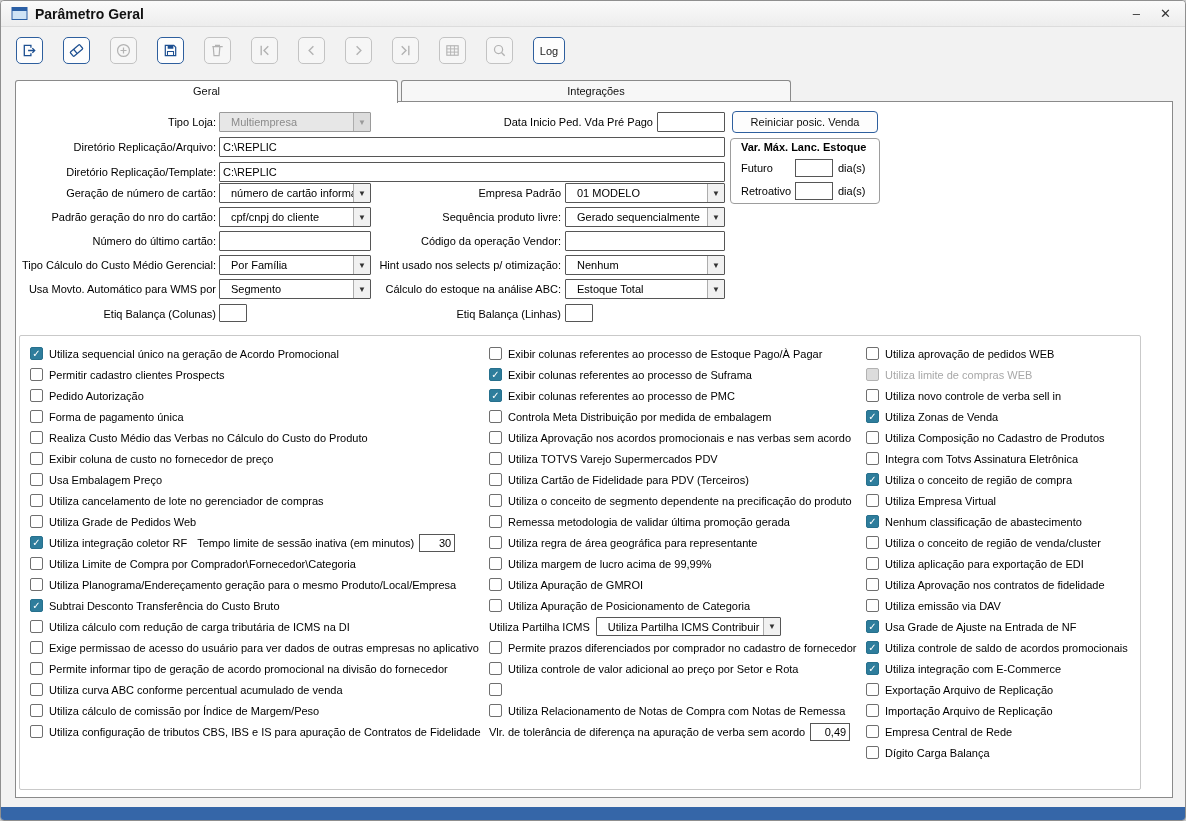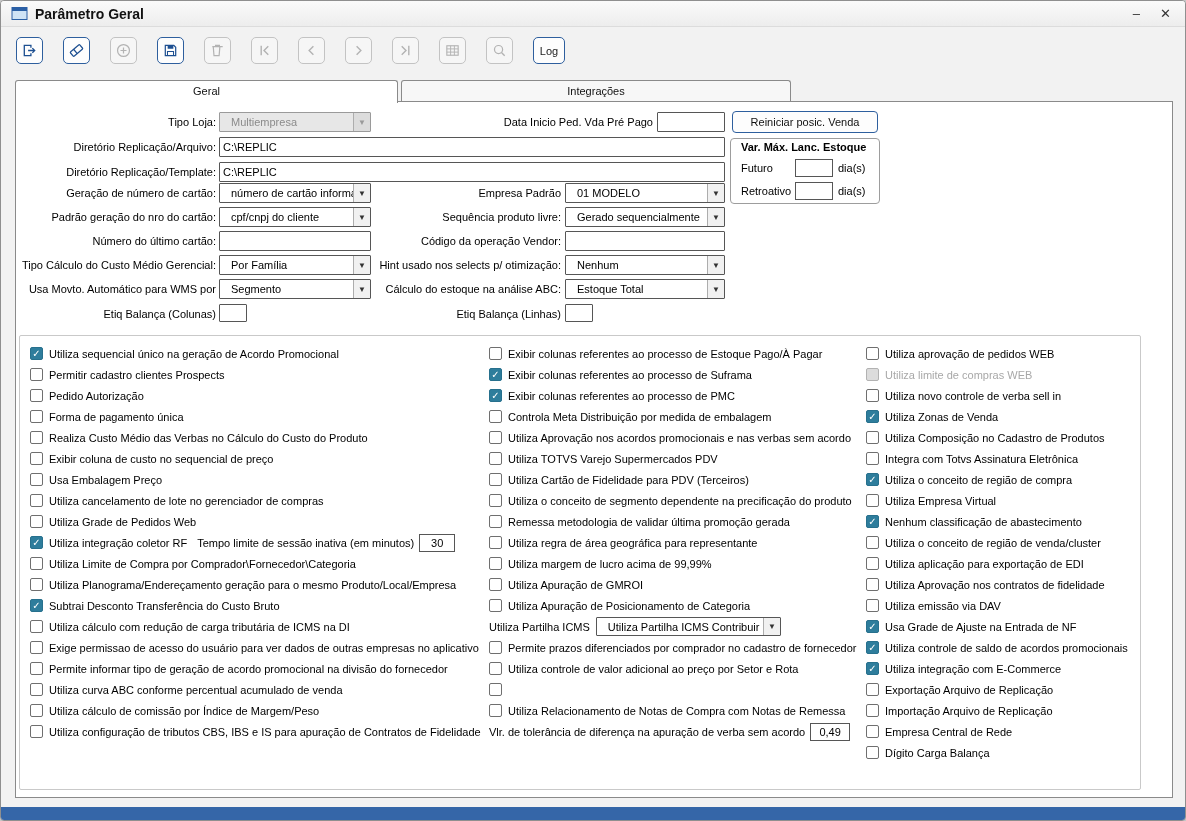--- a/index.html
+++ b/index.html
@@ -71,21 +71,21 @@
   .cb-row { display:flex; align-items:center; height:21px; font-size:11px;
             white-space:nowrap; color:#000; }
   .cb { width:13px; height:13px; flex:0 0 13px; border:1px solid #6f6f6f; border-radius:2px;
         background:#fff; margin-right:6px; display:flex; align-items:center;
         justify-content:center; font-size:10px; line-height:12px; color:#fff; }
   .cb.checked { background:#2e7d9c; border-color:#27708d; }
   .cb.disabled { background:#dcdcdc; border-color:#b2b2b2; }
   .cb-label.disabled { color:#a8a8a8; }
   .extra-label { margin-left:10px; }
   .mini-input { height:18px; border:1px solid #565656; font-size:11px; margin-left:5px;
-                text-align:center; padding:0 3px; font-family:inherit; }
+                text-align:right; padding:0 3px; font-family:inherit; }
   .inline-combo { position:static; height:19px; margin-left:6px; }
 
   
   .bottom-bar { position:absolute; left:0; bottom:0; width:100%; height:13px;
                 background:#3566a8; }
 </style>
 </head>
 <body>
 
 <div class="window">
@@ -299,21 +299,21 @@
           <div class="cb-row">
             <span class="cb"></span>
             <span class="cb-label">Forma de pagamento única</span>
           </div>
           <div class="cb-row">
             <span class="cb"></span>
             <span class="cb-label">Realiza Custo Médio das Verbas no Cálculo do Custo do Produto</span>
           </div>
           <div class="cb-row">
             <span class="cb"></span>
-            <span class="cb-label">Exibir coluna de custo no sequencial de preço</span>
+            <span class="cb-label">Exibir coluna de custo no fornecedor de preço</span>
           </div>
           <div class="cb-row">
             <span class="cb"></span>
             <span class="cb-label">Usa Embalagem Preço</span>
           </div>
           <div class="cb-row">
             <span class="cb"></span>
             <span class="cb-label">Utiliza cancelamento de lote no gerenciador de compras</span>
           </div>
           <div class="cb-row">

